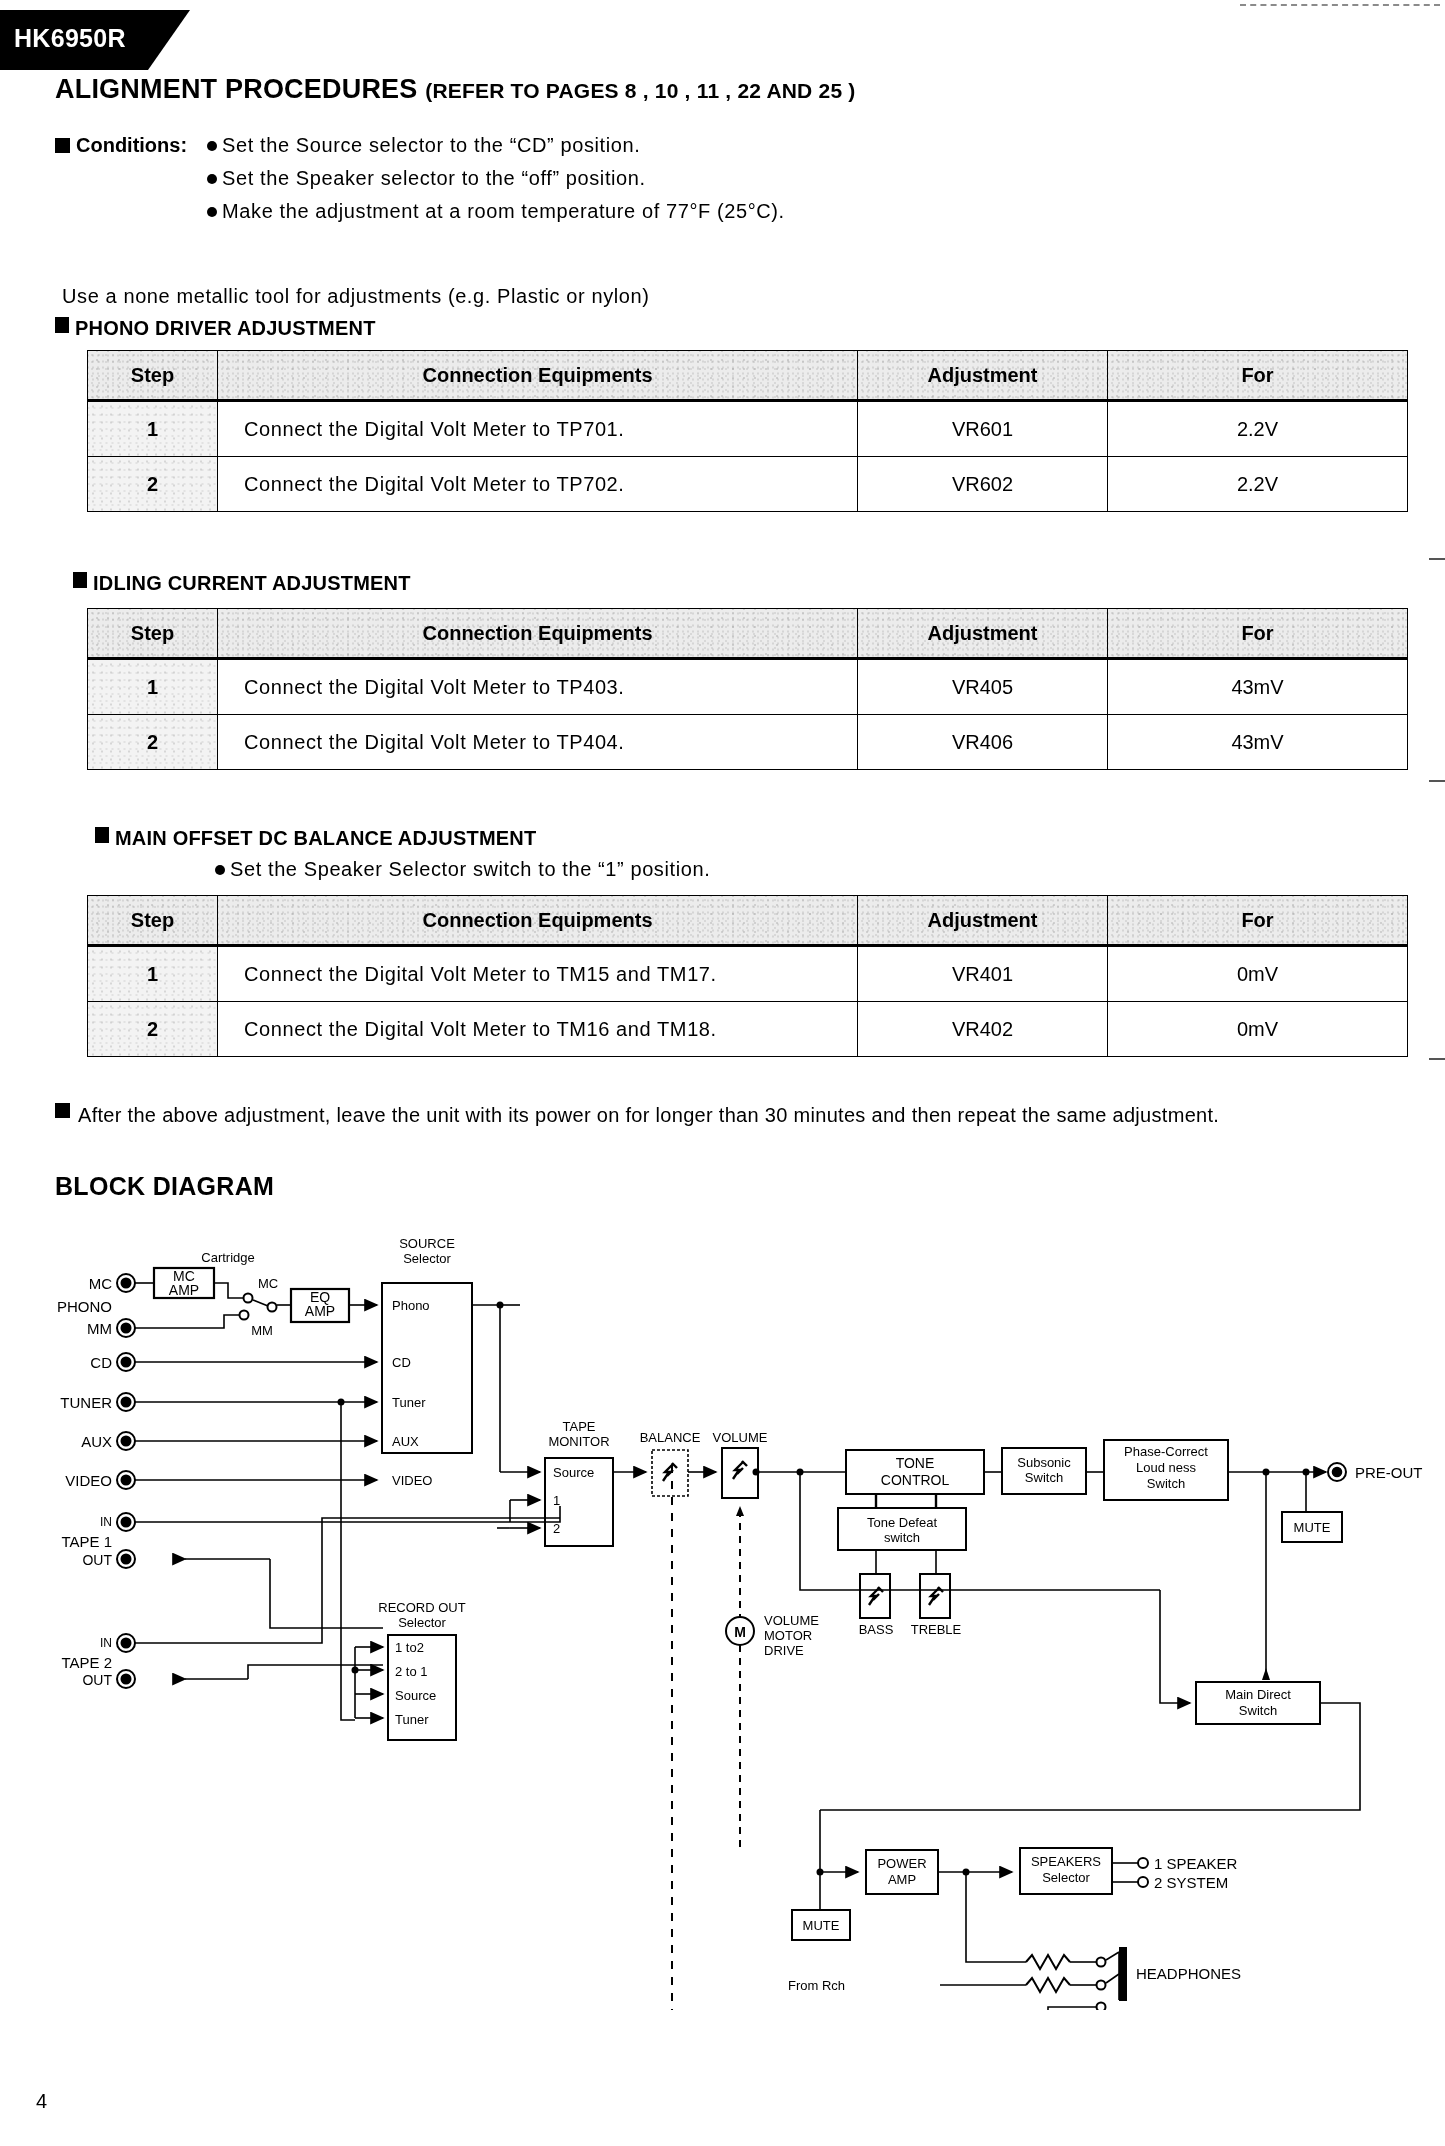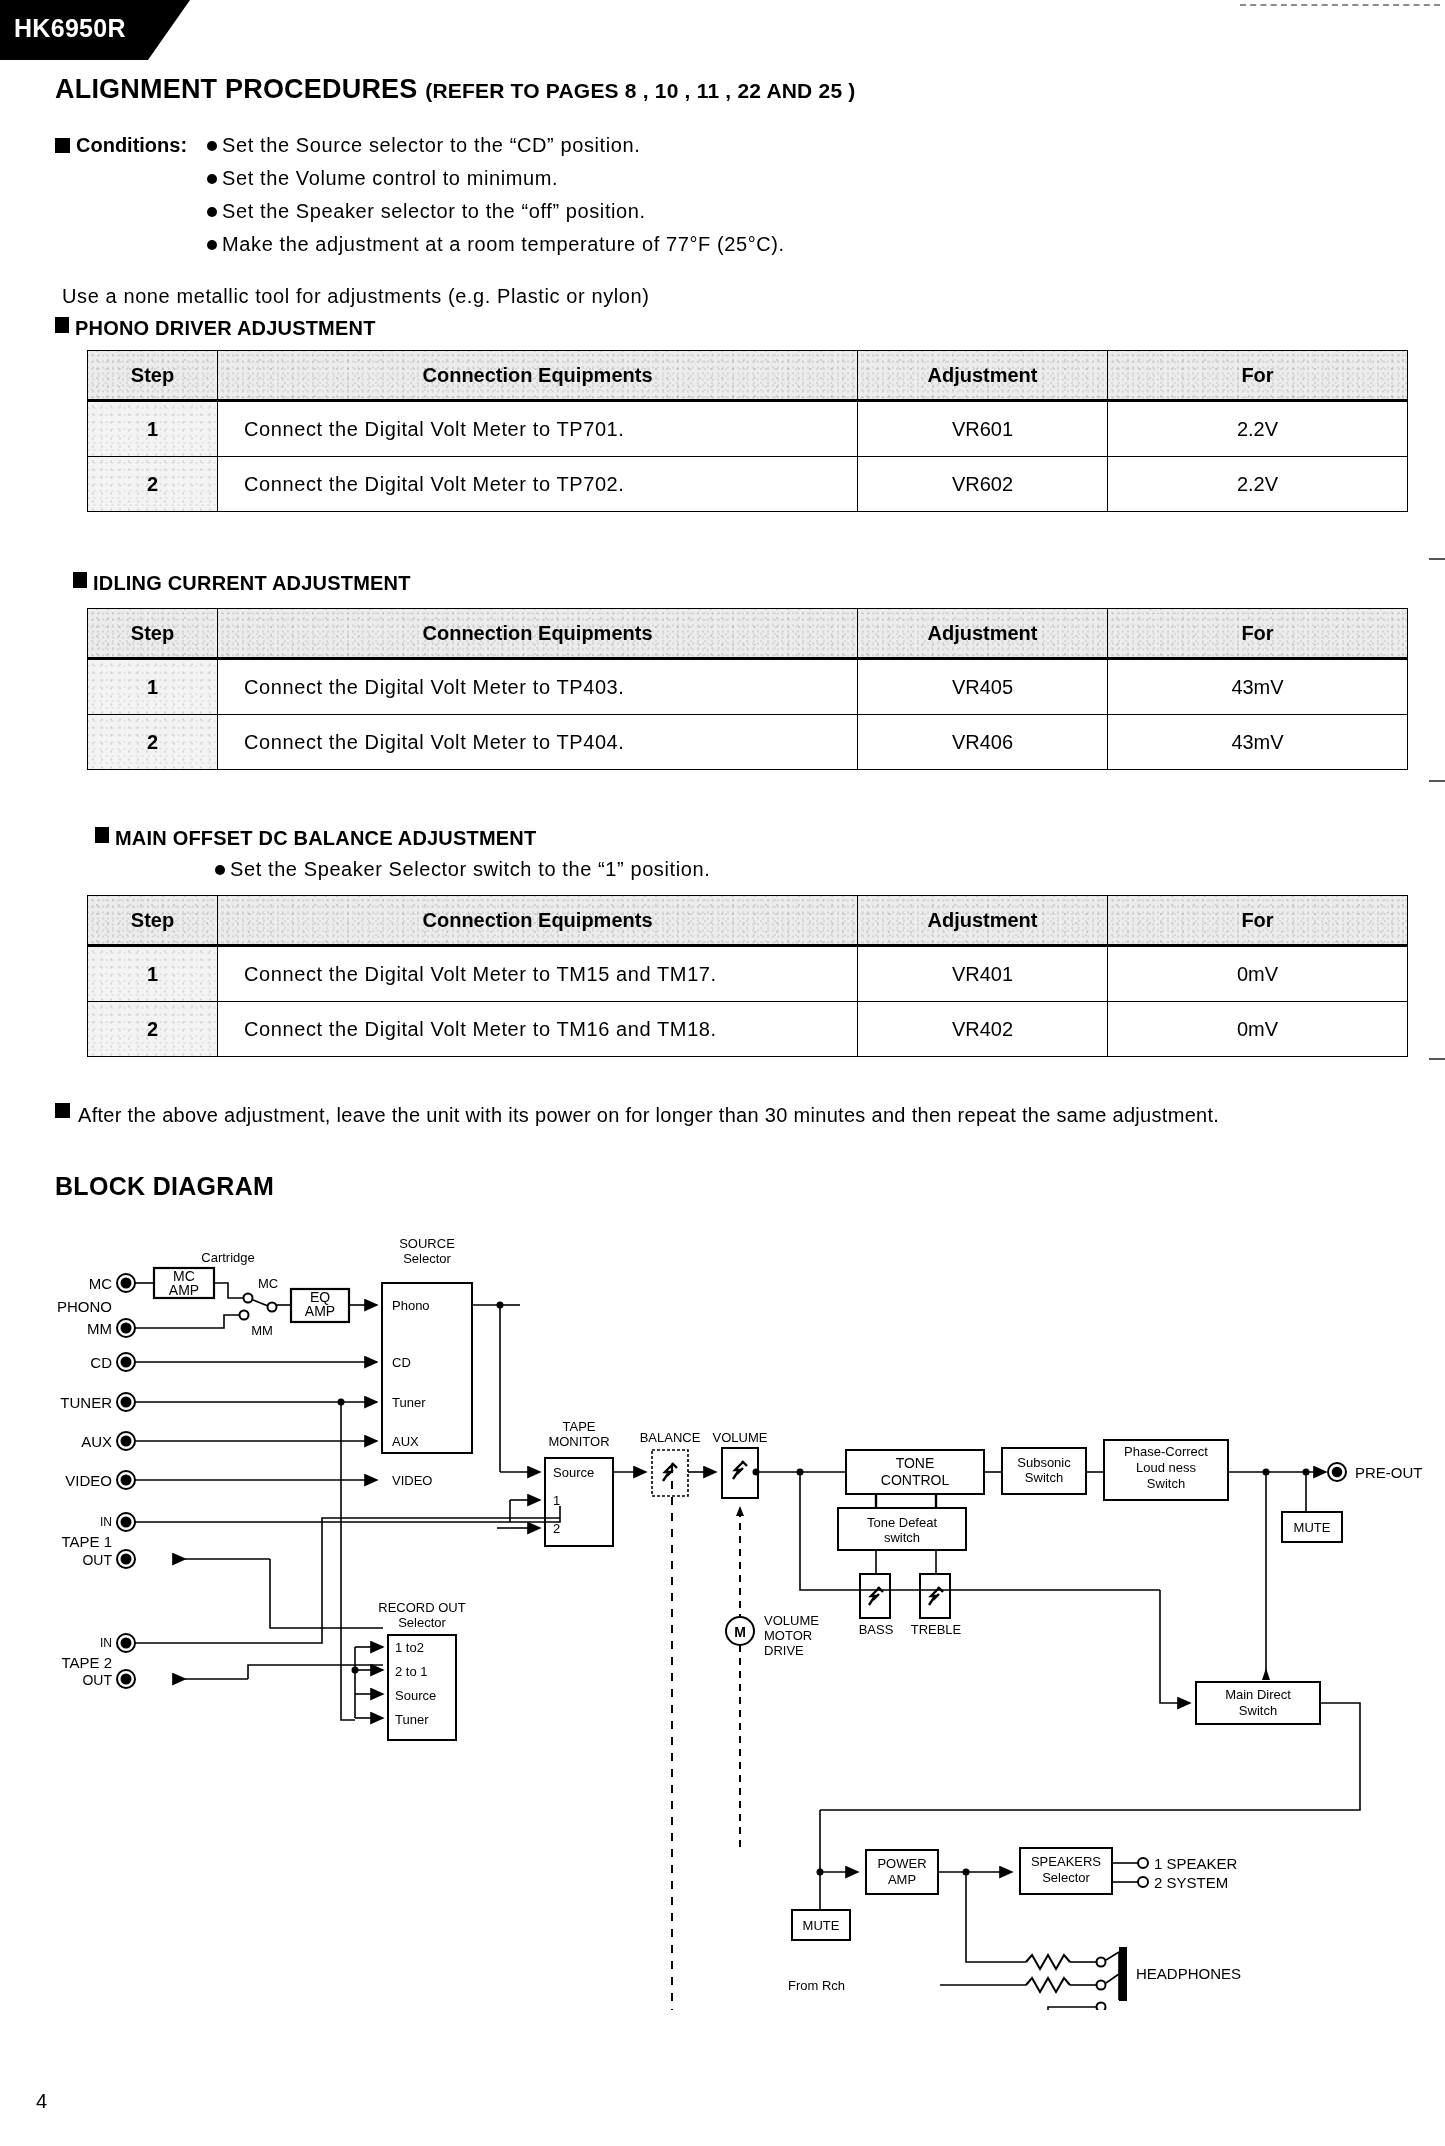--- a/index.html
+++ b/index.html
@@ -4,21 +4,21 @@
 <style>
   html,body{margin:0;padding:0;background:#fff;}
   body{
     width:1445px;height:2146px;position:relative;
     font-family:"Liberation Sans", sans-serif;
     color:#000;overflow:hidden;
   }
 
   
   .corner-tab{
-    position:absolute;left:0;top:0;width:190px;height:60px;
+    position:absolute;left:0;top:10px;width:190px;height:60px;
     background:#000;
     clip-path:polygon(0 0, 190px 0, 148px 60px, 0 60px);
     color:#fff;
   }
   .corner-tab .model{
     position:absolute;left:14px;top:14px;
     font-size:25px;font-weight:bold;letter-spacing:.3px;
     color:#fff;
   }
   .rule-dash{
@@ -149,24 +149,20 @@
   </div>
 
   <div class="cond-block">
     <div class="cond-row">
       <span class="sq"></span>
       <span class="cond-label">Conditions:</span>
       <span class="bullets">
         <span class="bullet-line">
           <span class="dot"></span>
           <span>Set the Source selector to the “CD” position.</span>
-        </span>
-        <span class="bullet-line">
-          <span class="dot"></span>
-          <span>Set the Volume control to minimum.</span>
         </span>
         <span class="bullet-line">
           <span class="dot"></span>
           <span>Set the Speaker selector to the “off” position.</span>
         </span>
         <span class="bullet-line">
           <span class="dot"></span>
           <span>Make the adjustment at a room temperature of 77°F (25°C).</span>
         </span>
       </span>

